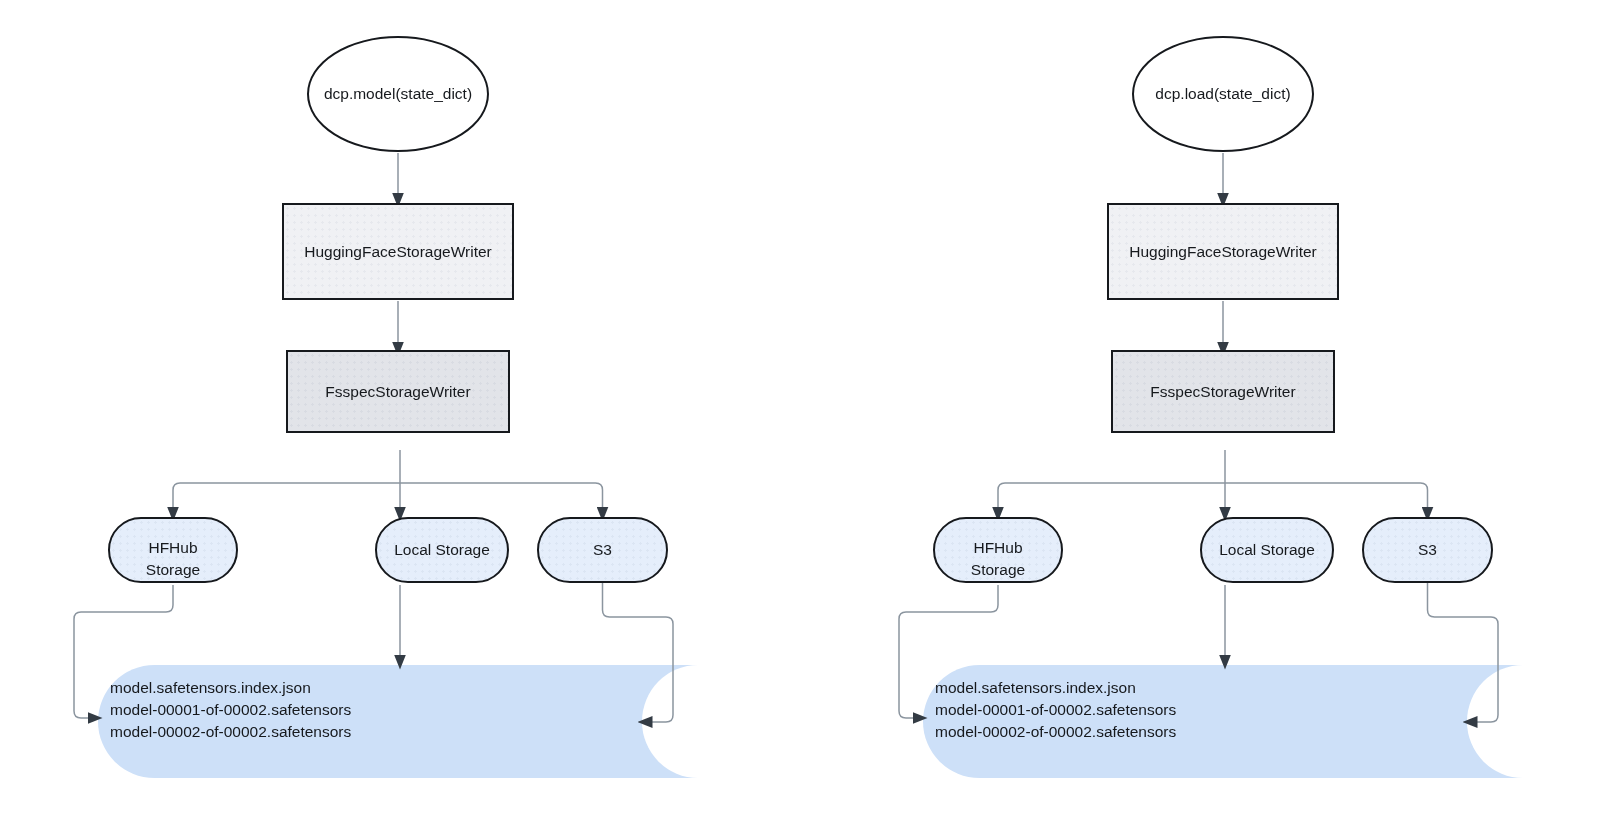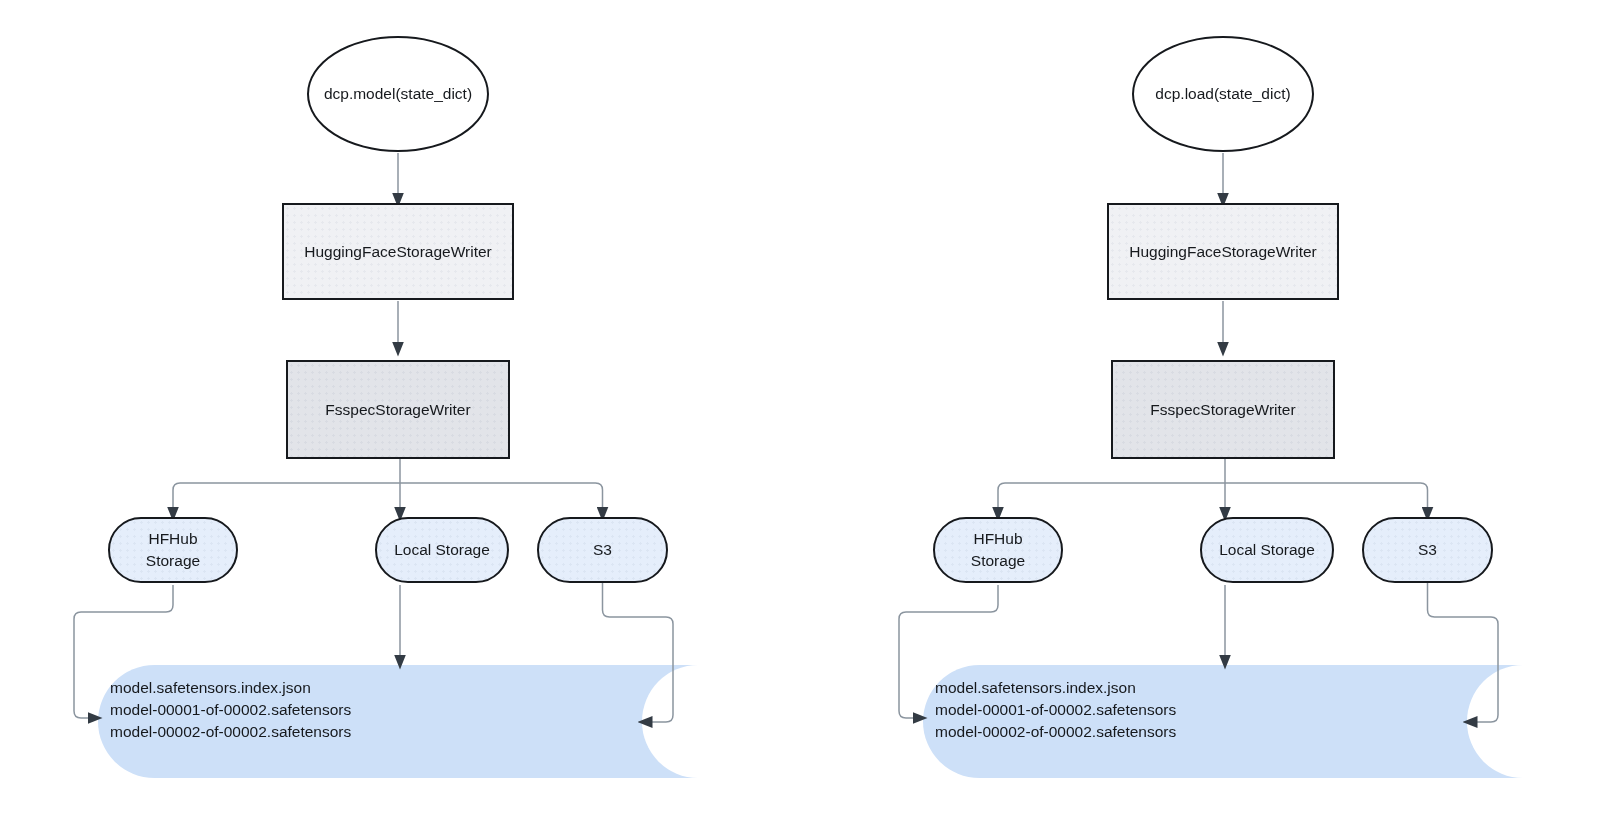--- a/index.html
+++ b/index.html
@@ -35,29 +35,29 @@
     left: 247px; top: 36px; width: 182px; height: 116px;
     border-radius: 50%;
     background: #ffffff;
   }
   .rect {
     border-radius: 0;
     background-image: radial-gradient(rgba(40,60,100,0.05) 1px, transparent 1.2px);
     background-size: 7px 7px;
   }
   .rect.light { left: 222px; top: 203px; width: 232px; height: 97px; background-color: #f0f1f4; }
-  .rect.dark  { left: 226px; top: 360px; width: 224px; height: 99px; background-color: #e2e4e9; }
+  .rect.dark  { left: 226px; top: 350px; width: 224px; height: 83px; background-color: #e2e4e9; }
   .stadium {
     top: 517px; height: 66px;
     border-radius: 33px;
     background-color: #e5eefb;
     background-image: radial-gradient(rgba(40,60,100,0.05) 1px, transparent 1.2px);
     background-size: 7px 7px;
   }
-  .st-0 { left: 48px;  width: 130px; }
+  .st-0 { left: 48px;  width: 130px; align-items: flex-end; }
   .st-1 { left: 315px; width: 134px; }
   .st-2 { left: 477px; width: 131px; }
 
   .cyl {
     position: absolute; z-index: 1;
     left: 38px; top: 665px; width: 600px; height: 113px;
     background: #cde0f8;
     border-radius: 56.5px 0 0 56.5px;
   }
   .cyl-cut {

